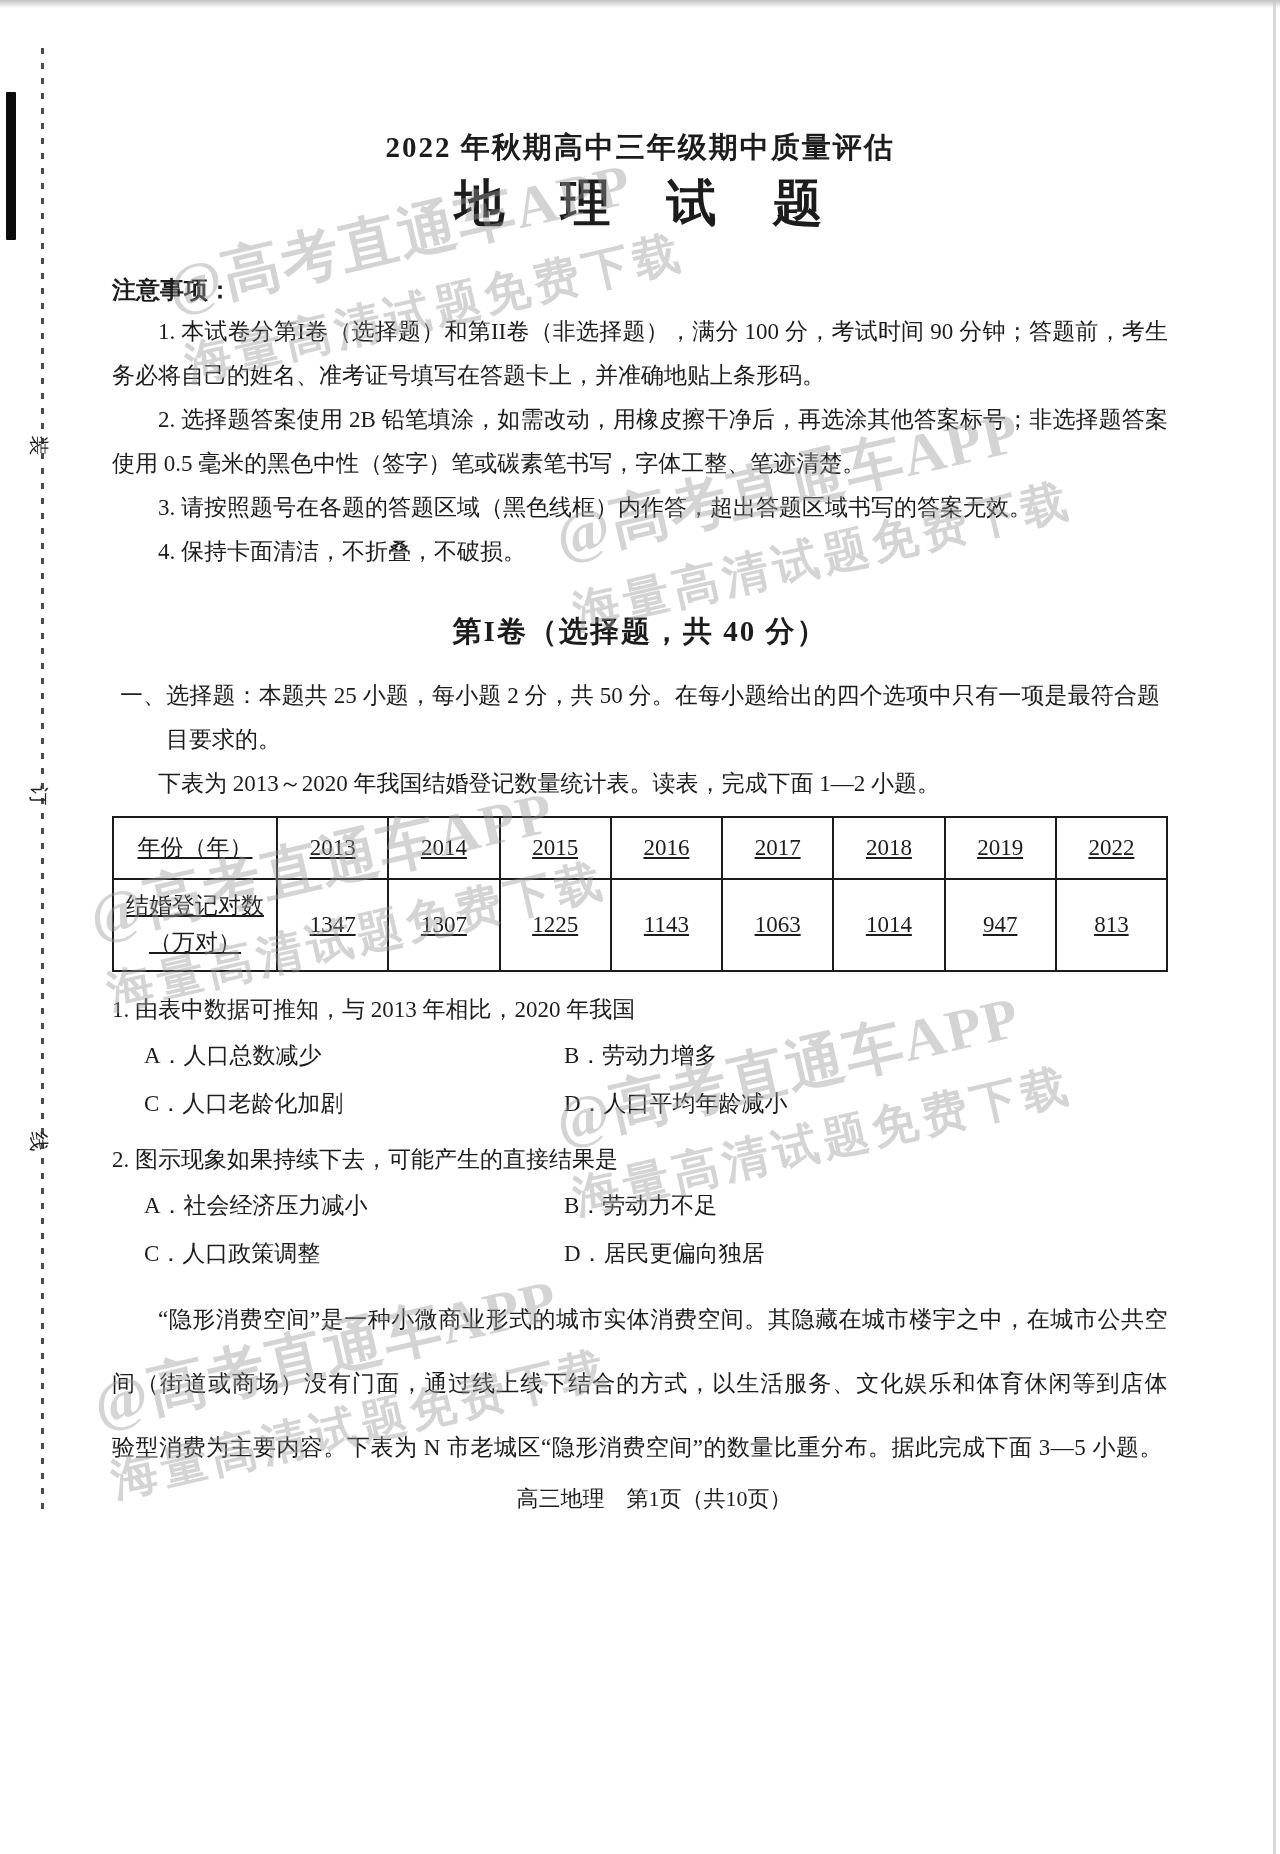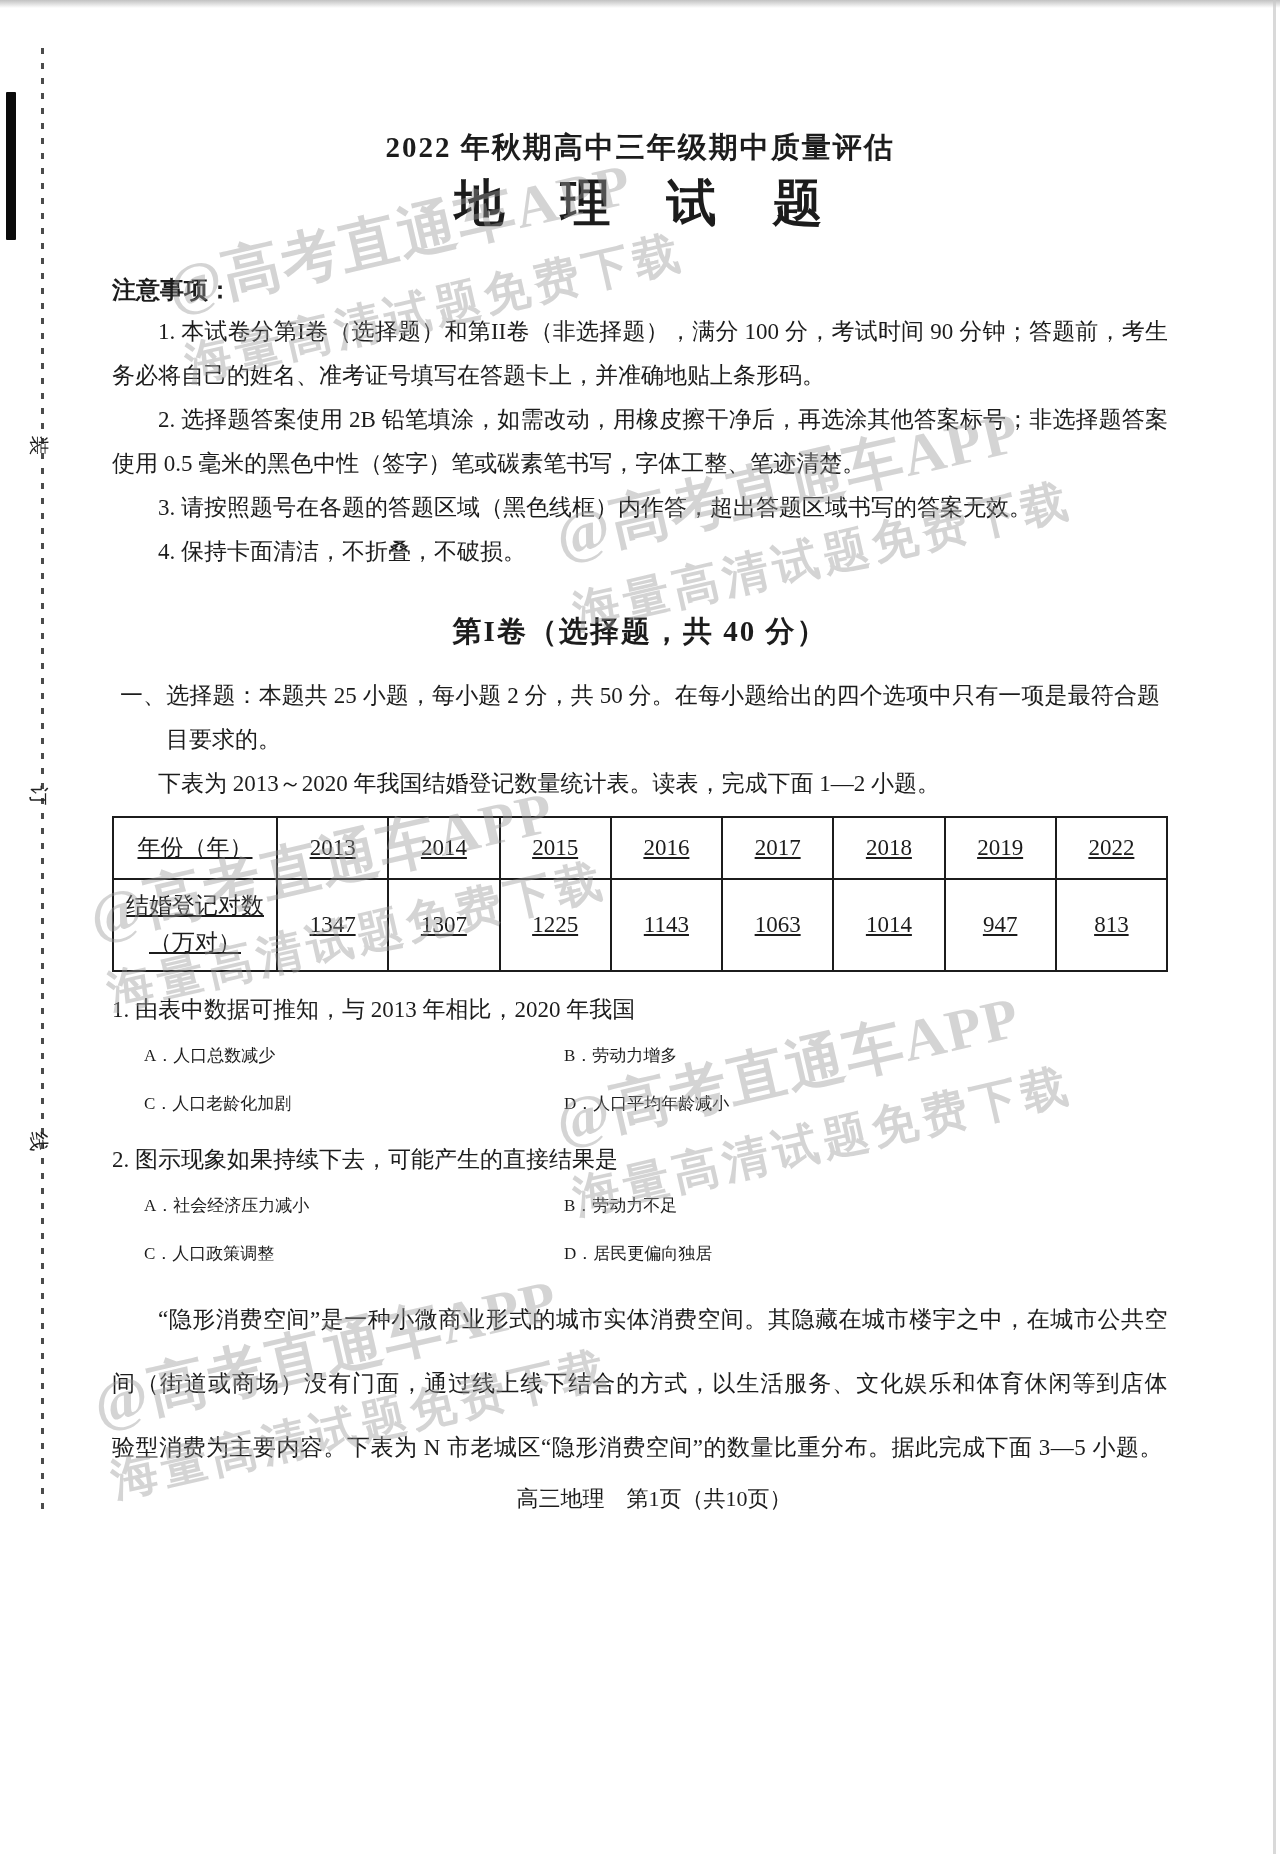--- a/index.html
+++ b/index.html
@@ -43,21 +43,21 @@
   .hang{margin:22px 8px 0;font-size:23px;line-height:44px;padding-left:2em;text-indent:-2em;text-align:justify;}
   .ti{margin-bottom:10px;}
   .data-table{width:100%;border-collapse:collapse;table-layout:fixed;margin-top:4px;}
   .data-table td{border:2px solid #1c1c1c;text-align:center;vertical-align:middle;
     font-size:23px;padding:1px 6px;text-decoration:underline;}
   .data-table td.rh{width:150px;line-height:1.6;}
   .data-table tr.r1 td{height:58px;}
   .data-table tr.r2 td{height:88px;}
   .stem{margin:16px 0 0;font-size:23px;line-height:44px;}
   .stem.second{margin-top:10px;}
-  .opts{display:grid;grid-template-columns:420px 1fr;padding-left:32px;font-size:17px;line-height:48px;}
+  .opts{display:grid;grid-template-columns:420px 1fr;padding-left:32px;font-size:23px;line-height:48px;}
   .passage{margin:10px 0 0;font-size:23px;line-height:64px;text-indent:2em;text-align:justify;letter-spacing:.5px;}
   .footer{position:absolute;left:0;right:0;top:1484px;text-align:center;font-size:22px;z-index:2;padding-left:28px;}
 </style>
 </head>
 <body>
 
 <div class="page">
 
   <div class="scan-top"></div>
   <div class="scan-right"></div>

